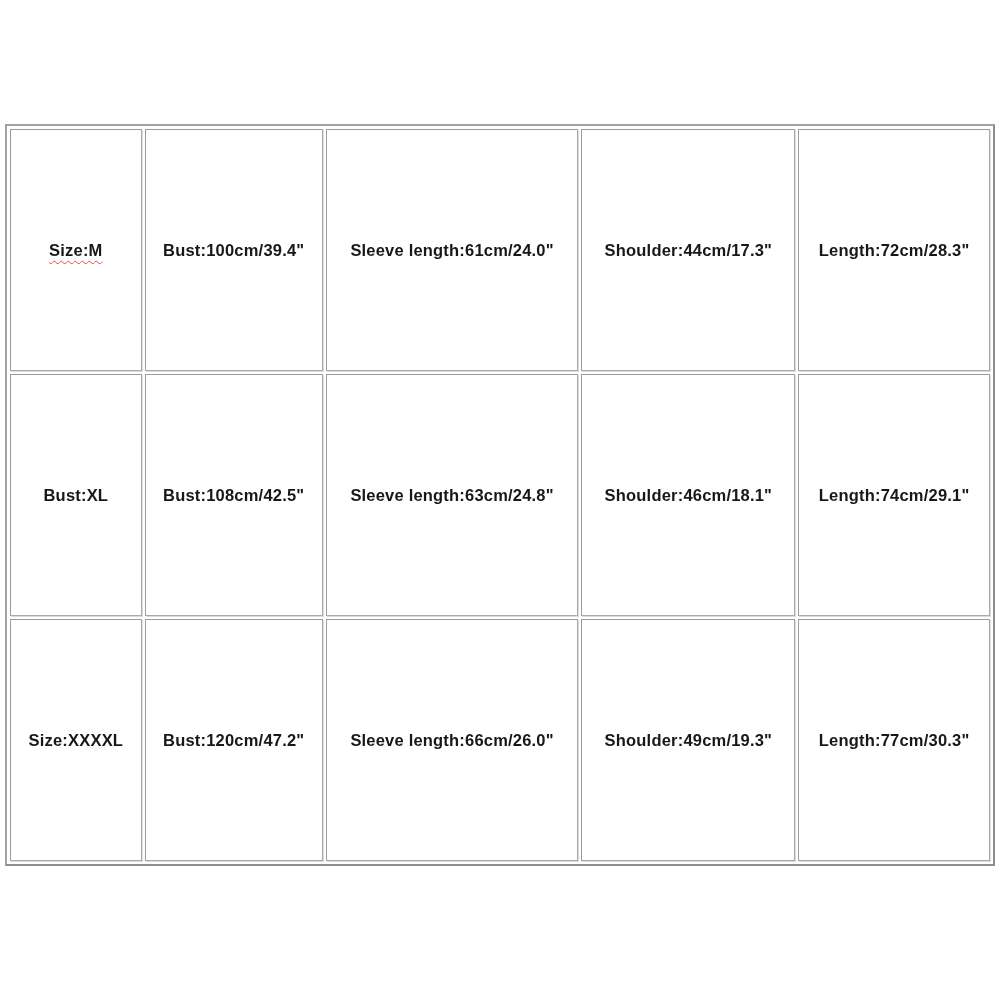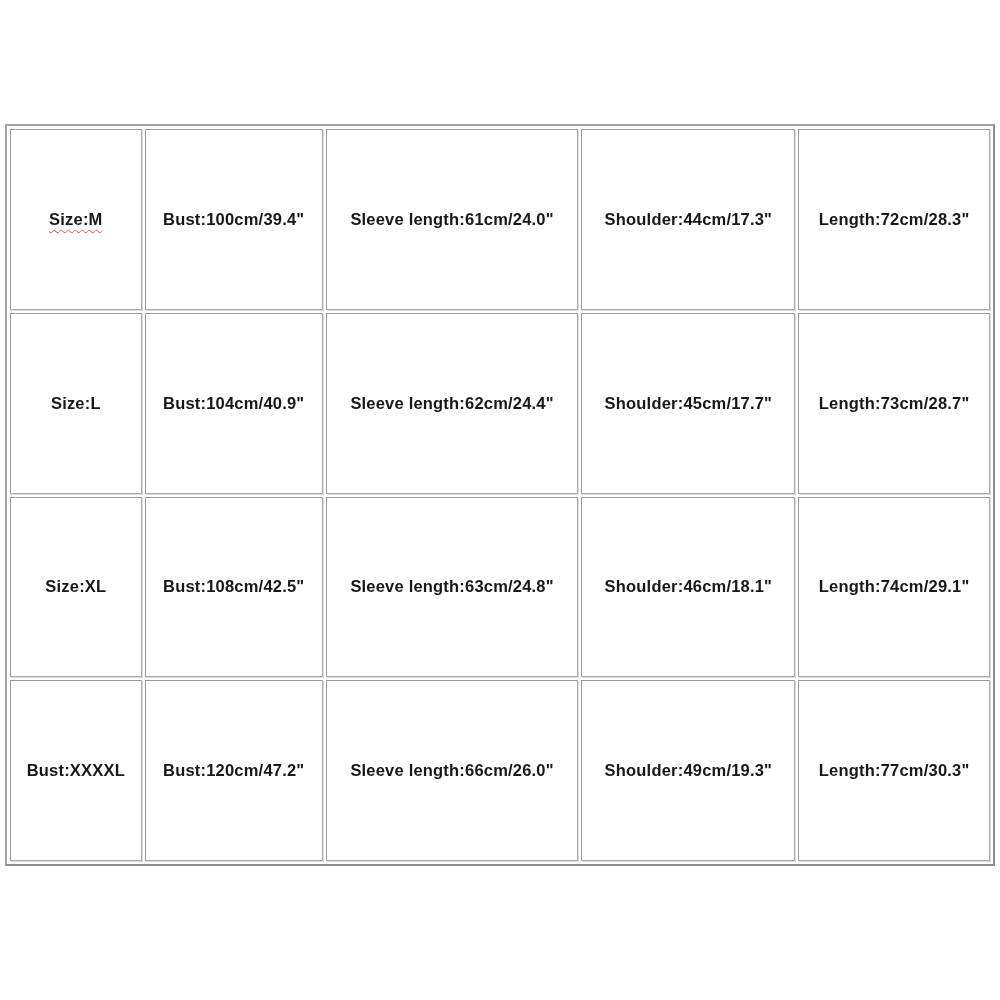--- a/index.html
+++ b/index.html
@@ -67,35 +67,28 @@
     </colgroup>
     <tbody>
       <tr>
         <td class="cell"><span class="misspelled">Size:M</span></td>
         <td class="cell">Bust:100cm/39.4"</td>
         <td class="cell">Sleeve length:61cm/24.0"</td>
         <td class="cell">Shoulder:44cm/17.3"</td>
         <td class="cell">Length:72cm/28.3"</td>
       </tr>
       <tr>
-        <td class="cell">Size:L</td>
-        <td class="cell">Bust:104cm/40.9"</td>
-        <td class="cell">Sleeve length:62cm/24.4"</td>
-        <td class="cell">Shoulder:45cm/17.7"</td>
-        <td class="cell">Length:73cm/28.7"</td>
-      </tr>
-      <tr>
-        <td class="cell">Size:XL</td>
+        <td class="cell">Bust:XL</td>
         <td class="cell">Bust:108cm/42.5"</td>
         <td class="cell">Sleeve length:63cm/24.8"</td>
         <td class="cell">Shoulder:46cm/18.1"</td>
         <td class="cell">Length:74cm/29.1"</td>
       </tr>
       <tr>
-        <td class="cell">Bust:XXXXL</td>
+        <td class="cell">Size:XXXXL</td>
         <td class="cell">Bust:120cm/47.2"</td>
         <td class="cell">Sleeve length:66cm/26.0"</td>
         <td class="cell">Shoulder:49cm/19.3"</td>
         <td class="cell">Length:77cm/30.3"</td>
       </tr>
     </tbody>
   </table>
 </div>
 
 </body></html>

